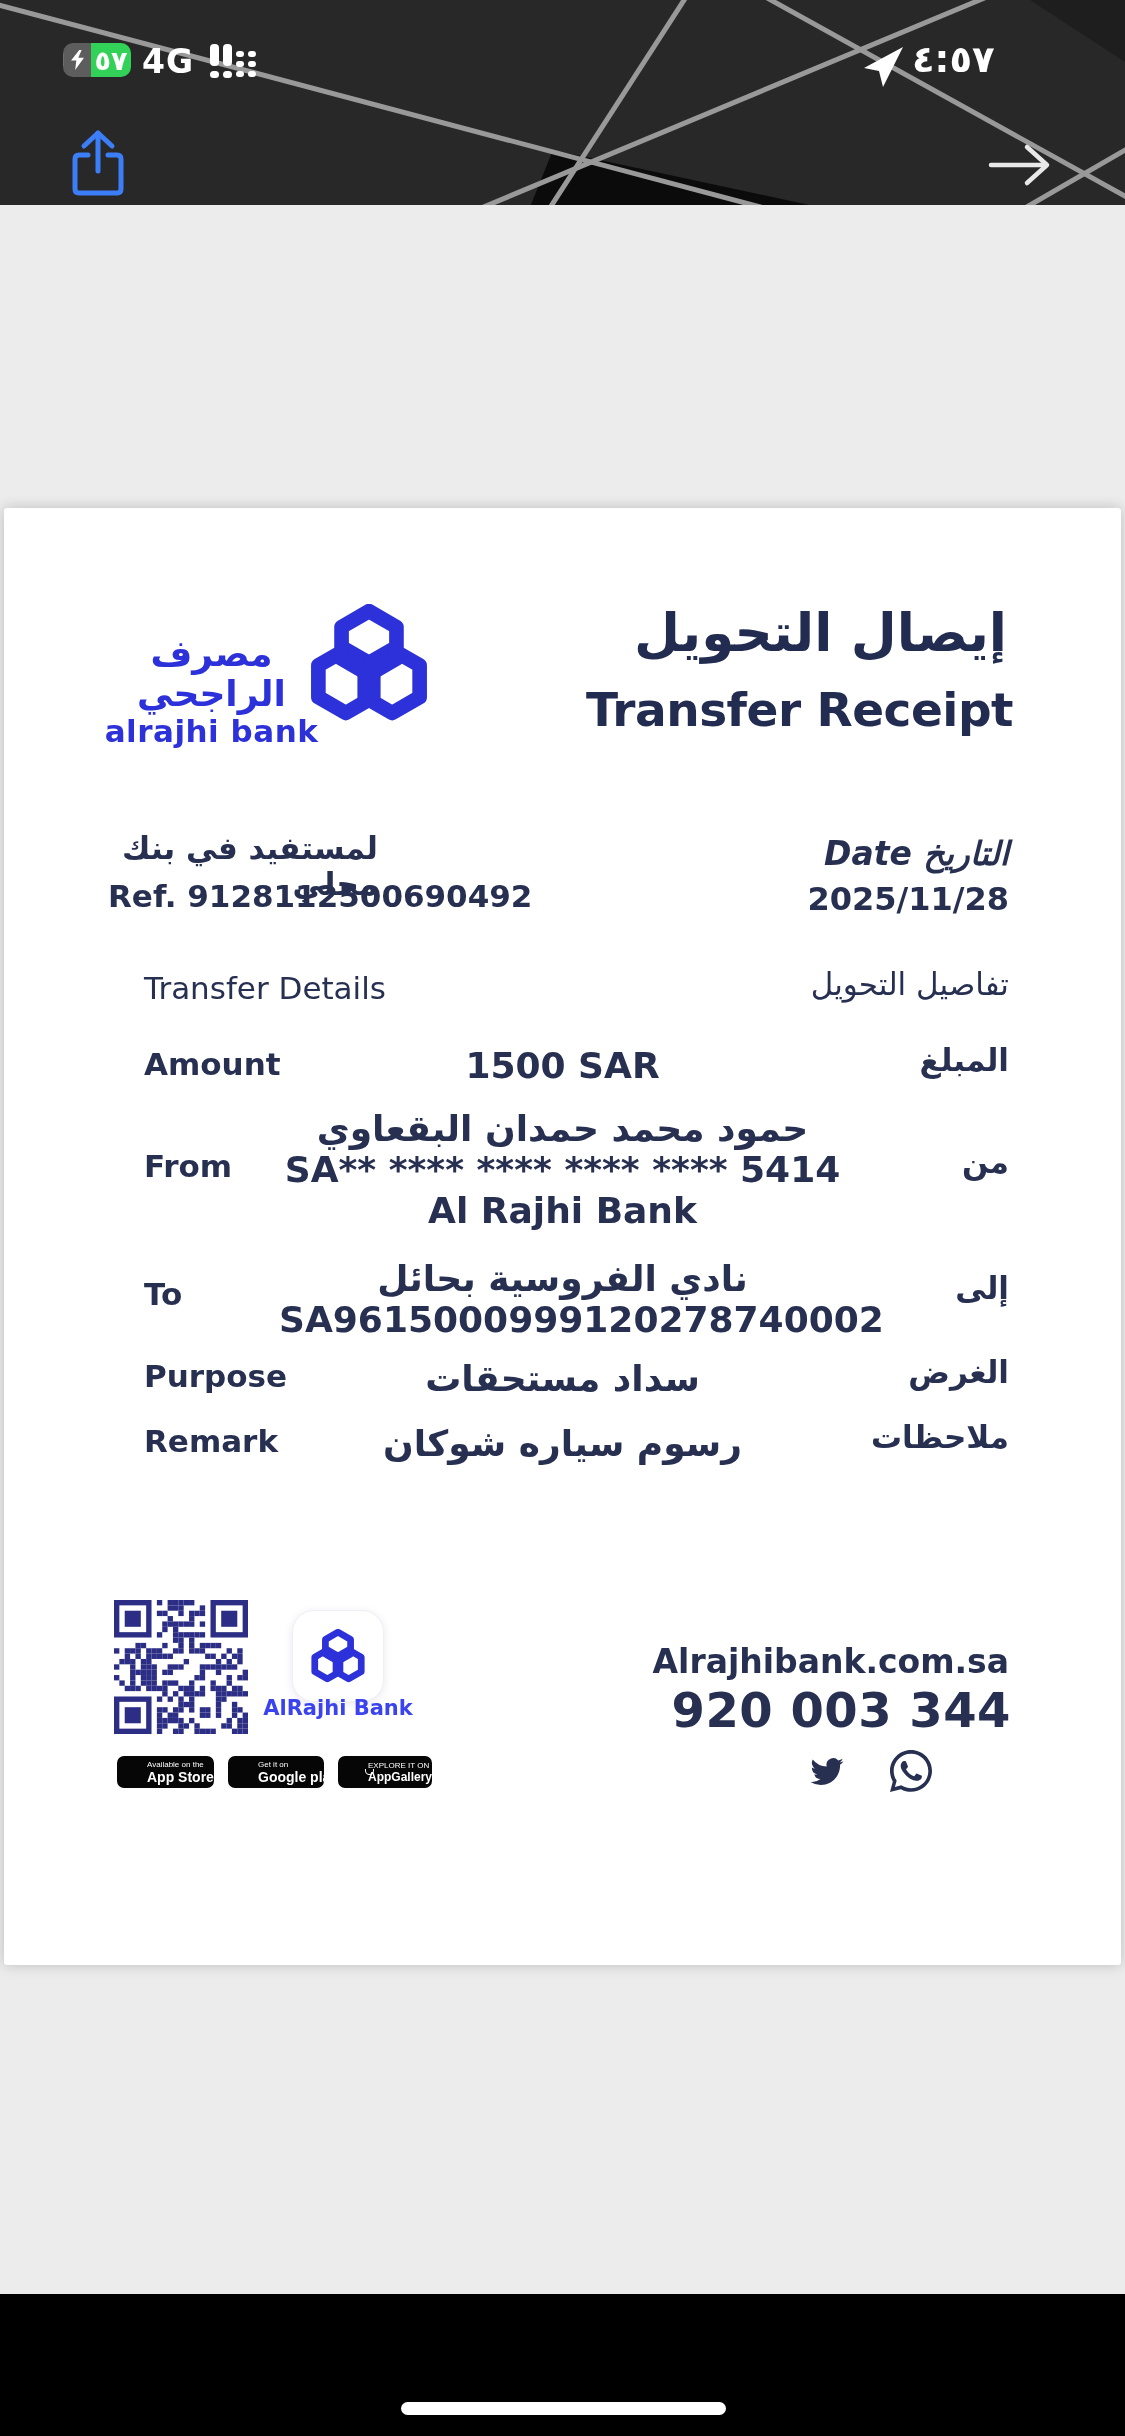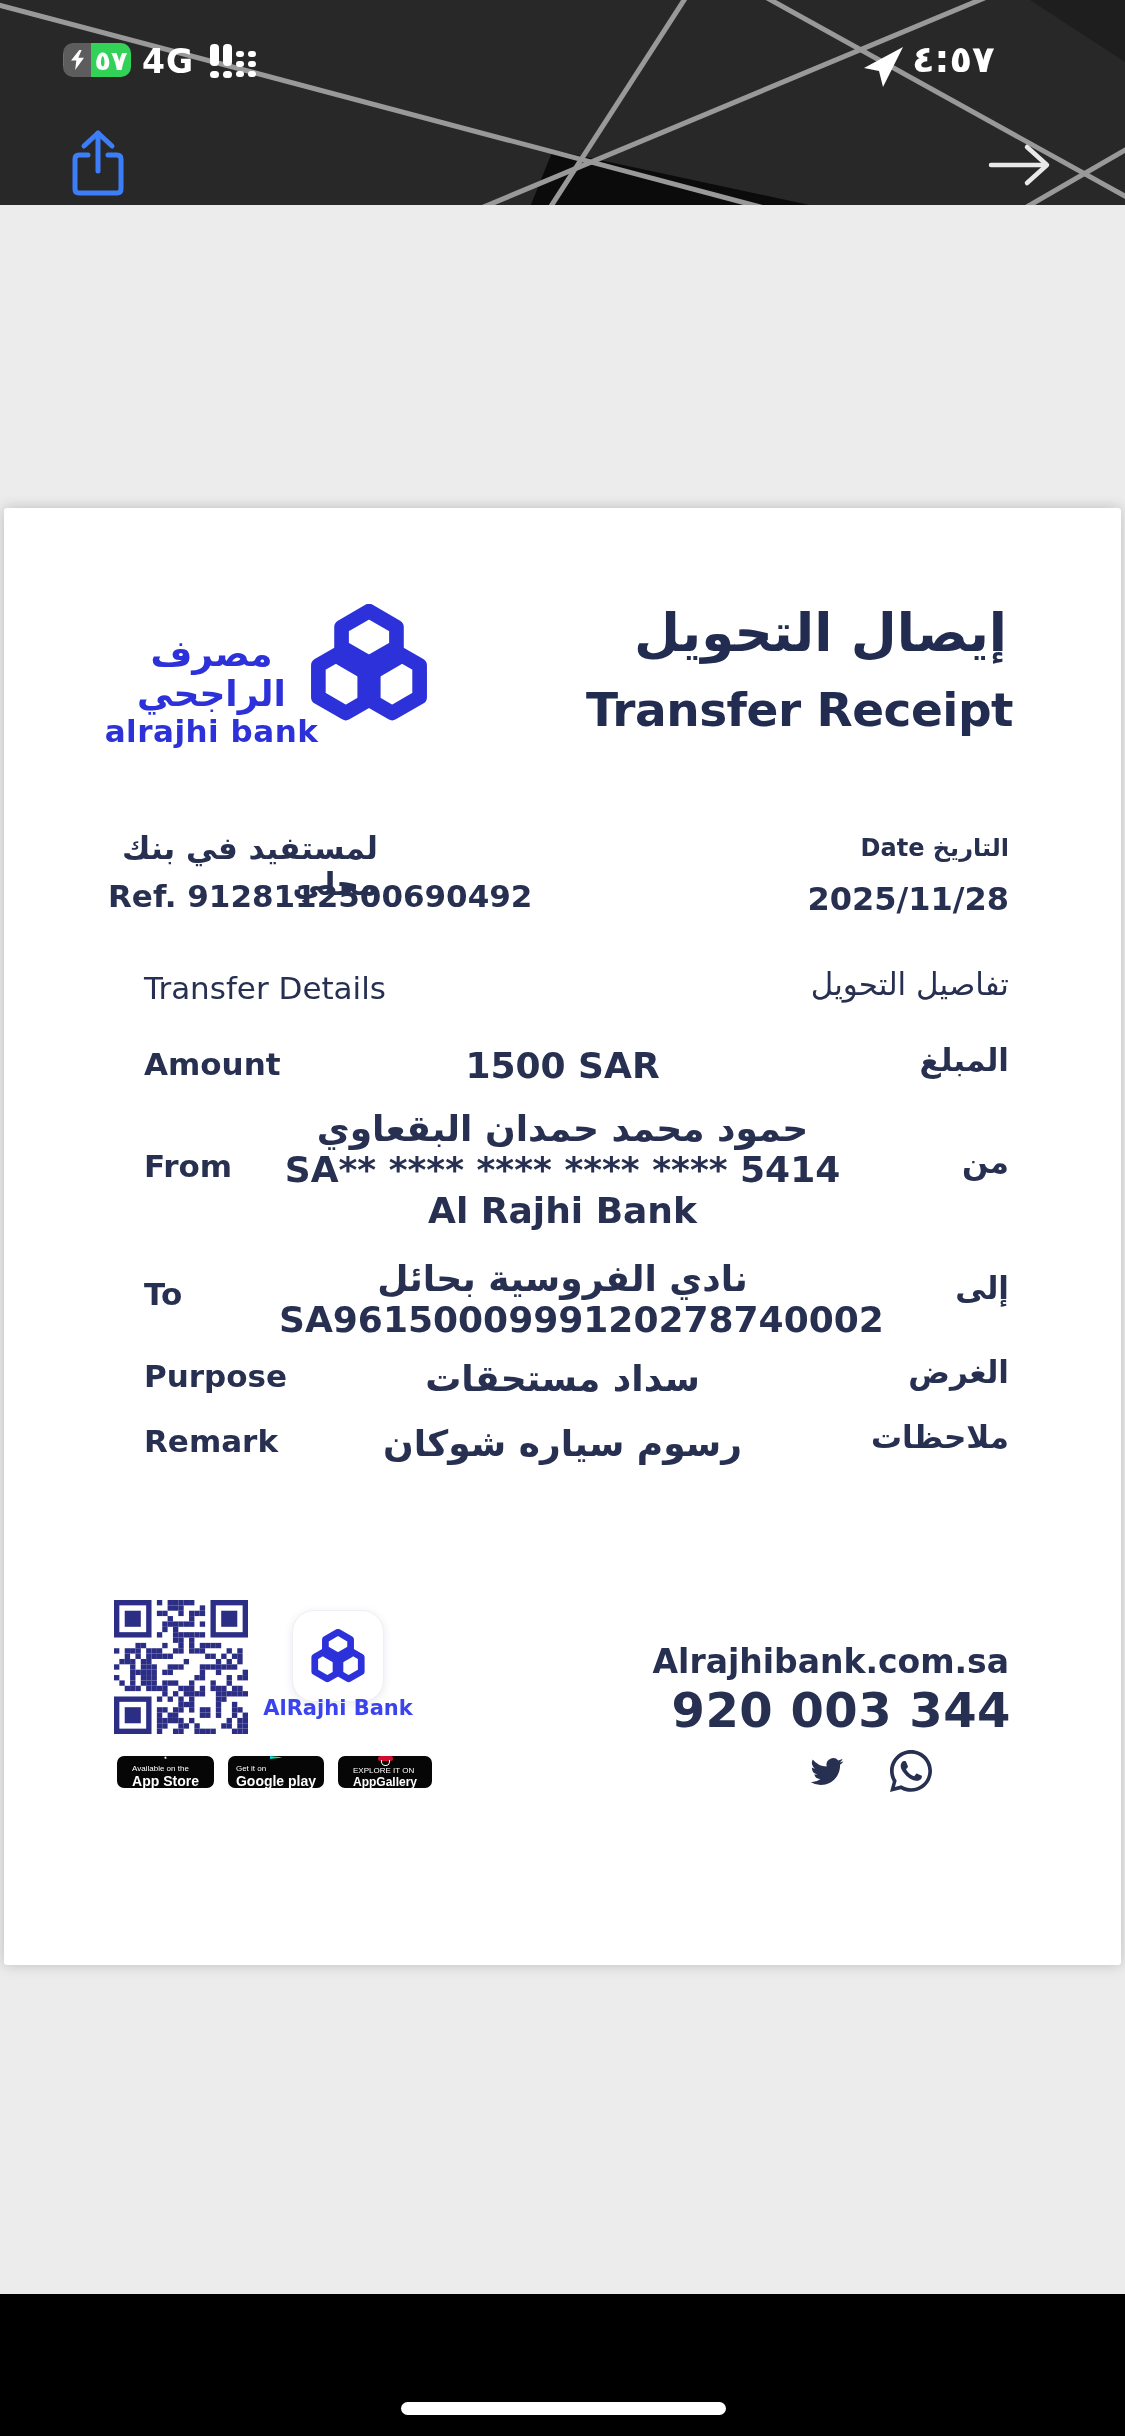--- a/index.html
+++ b/index.html
@@ -41,37 +41,37 @@
 
   .logo-text{left:100px;top:126px;width:215px;text-align:center;color:var(--blue);}
   .logo-text .l1{font-size:36px;font-weight:bold;line-height:1.1;}
   .logo-text .l2{font-size:31px;font-weight:bold;letter-spacing:.5px;}
   .emblem{left:304px;top:96px;}
   .title-ar{right:114px;top:94px;font-size:53px;font-weight:bold;color:var(--navy-dark);}
   .title-en{right:108px;top:174px;font-size:47px;font-weight:bold;color:var(--navy-dark);letter-spacing:-.5px;}
 
   .note-ar{left:104px;top:322px;width:270px;text-align:right;font-size:31px;font-weight:bold;}
   .ref{left:104px;top:370px;font-size:31px;font-weight:600;}
-  .date-label{right:112px;top:326px;font-size:24px;font-weight:bold;}
+  .date-label{right:112px;top:326px;font-size:33px;font-weight:bold;font-style:italic;}
   .date-value{right:112px;top:372px;font-size:32px;font-weight:600;}
 
   .lab-en{left:140px;font-size:31px;font-weight:bold;text-align:right;}
   .lab-en.md{font-weight:500;}
   .lab-ar{right:112px;font-size:31px;font-weight:bold;}
   .lab-ar.md{font-weight:500;}
   .val{left:275px;right:275px;text-align:center;font-size:36px;font-weight:600;}
   .stack{line-height:41px;}
 
   
   .qr{left:110px;top:1092px;}
   .appicon{left:288px;top:1102px;width:92px;height:92px;background:#fff;border:1px solid #efeff5;border-radius:22px;
            box-shadow:0 2px 8px rgba(40,40,120,.10);display:flex;align-items:center;justify-content:center;}
   .appname{left:244px;top:1188px;width:180px;text-align:center;font-size:21px;font-weight:bold;color:var(--blue-bright);}
   .badge{top:1248px;height:32px;background:#060606;border-radius:7px;color:#fff;display:flex;align-items:center;
-         padding:0 8px;gap:6px;cursor:pointer;border:none;flex-direction:column;}
+         padding:0 24px;gap:6px;cursor:pointer;border:none;}
   .badge .btxt{display:flex;flex-direction:column;justify-content:center;line-height:1;text-align:left;}
   .badge .t1{font-size:8px;}
   .badge .t2{font-size:14px;font-weight:bold;margin-top:1px;white-space:nowrap;}
   .badge.b3 .t2{font-size:12px;}
   .b1{left:113px;width:97px;}
   .b2{left:224px;width:96px;}
   .b3{left:334px;width:94px;}
   .gp-tri{width:13px;height:15px;background:linear-gradient(140deg,#00d7fe 15%,#00f076 45%,#ffce00 70%,#f63448 100%);
           clip-path:polygon(0 0,100% 50%,0 100%);}
   .ag-sq{width:15px;height:15px;background:#ce0e2d;border-radius:4px;position:relative;}

